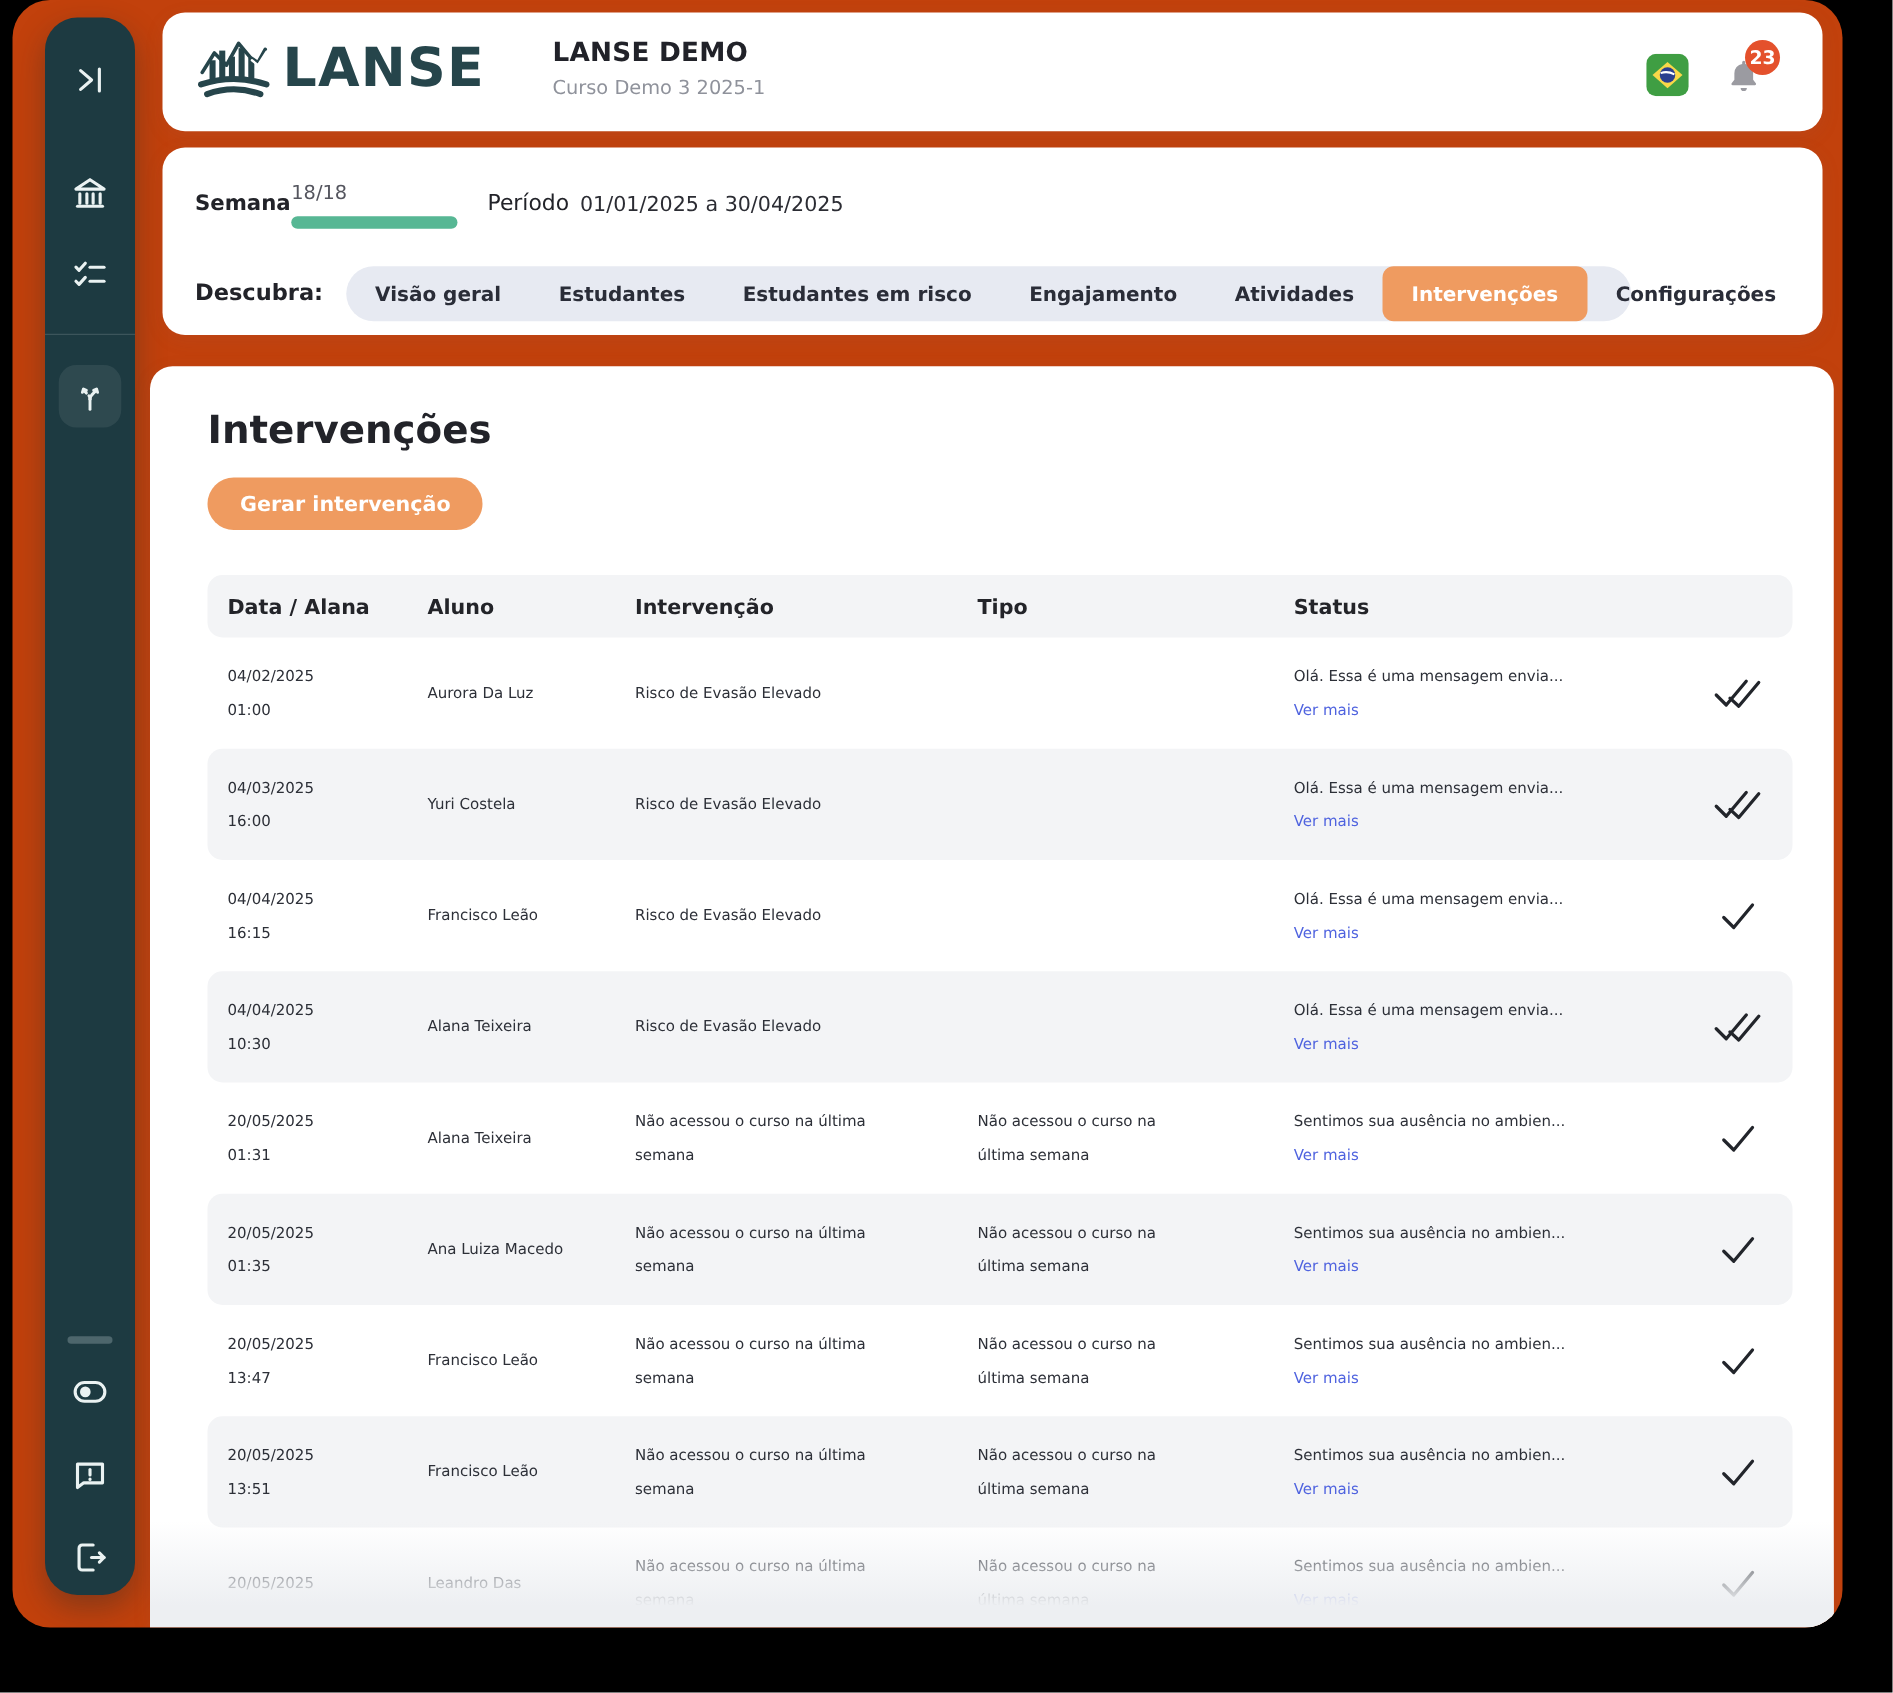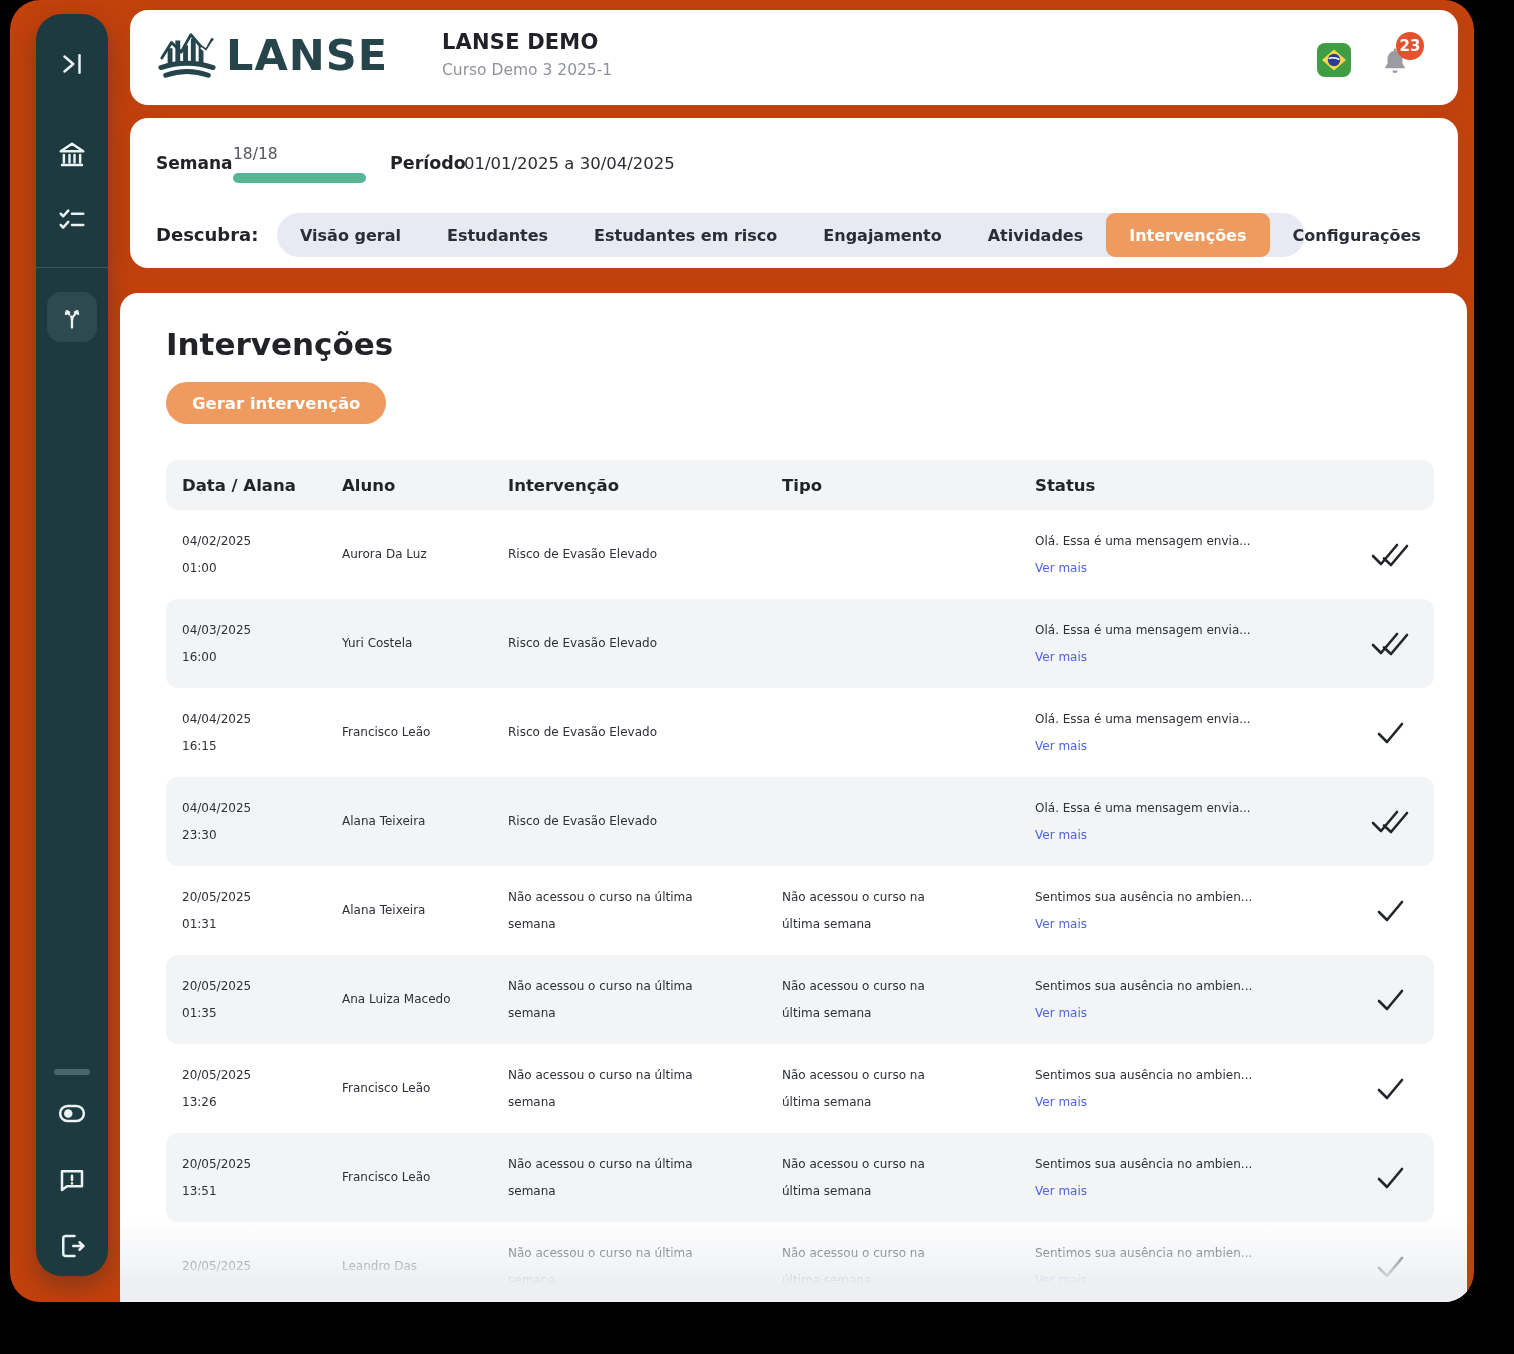--- a/index.html
+++ b/index.html
@@ -47,21 +47,21 @@
   .bell-wrap svg{width:30px;height:30px;fill:#9b9ba1;}
   .badge{
     position:absolute;left:16px;top:-14px;min-width:28px;height:28px;border-radius:14px;
     background:#e4512c;color:#fff;font-size:15px;font-weight:700;
     display:flex;align-items:center;justify-content:center;
   }
   
   .wk-label{position:absolute;left:26px;top:35px;font-size:17px;font-weight:700;color:#222329;}
   .wk-value{position:absolute;left:103px;top:27px;font-size:15.5px;color:#54555e;}
   .wk-progress{position:absolute;left:103px;top:55px;width:133px;height:10px;border-radius:5px;background:#57b794;}
-  .pd-label{position:absolute;left:260px;top:35px;font-size:17.5px;font-weight:700;color:#222329;}
+  .pd-label{position:absolute;left:260px;top:35px;font-size:17.5px;font-weight:400;color:#222329;}
   .pd-value{position:absolute;left:334px;top:36px;font-size:16.5px;color:#2b2c33;}
   .disc-label{position:absolute;left:26px;top:106px;font-size:18px;font-weight:700;color:#222329;}
   .tabbar{
     position:absolute;left:147px;top:95px;height:44px;width:1028px;
     background:#e7eaf2;border-radius:22px;display:flex;align-items:center;
   }
   .tab{
     height:44px;display:flex;align-items:center;padding:0 23px;
     font-size:16px;font-weight:700;color:#2a2d38;cursor:pointer;white-space:nowrap;
   }
@@ -282,21 +282,21 @@
         <svg viewBox="0 0 30 28">
                   <path d="M4 15 L12 23 L27 5"></path>
                 </svg>
       </span>
 
     </div>
   </div>
           <div class="trow">
     <div class="cell date">
       <div class="d">04/04/2025</div>
-              <div class="t">23:30</div>
+              <div class="t">10:30</div>
     </div>
     <div class="cell student">Alana Teixeira</div>
     <div class="cell intervention">Risco de Evasão Elevado</div>
     <div class="cell type"></div>
     <div class="cell message">
       <div class="msg-text">Olá. Essa é uma mensagem envia...</div>
       <a class="see-more">Ver mais</a>
     </div>
     <div class="cell status">
 
@@ -346,21 +346,21 @@
         <svg viewBox="0 0 30 28">
                   <path d="M4 15 L12 23 L27 5"></path>
                 </svg>
       </span>
 
     </div>
   </div>
           <div class="trow">
     <div class="cell date">
       <div class="d">20/05/2025</div>
-              <div class="t">13:26</div>
+              <div class="t">13:47</div>
     </div>
     <div class="cell student">Francisco Leão</div>
     <div class="cell intervention">Não acessou o curso na última semana</div>
     <div class="cell type">Não acessou o curso na última semana</div>
     <div class="cell message">
       <div class="msg-text">Sentimos sua ausência no ambien...</div>
       <a class="see-more">Ver mais</a>
     </div>
     <div class="cell status">
       <span class="check single">

